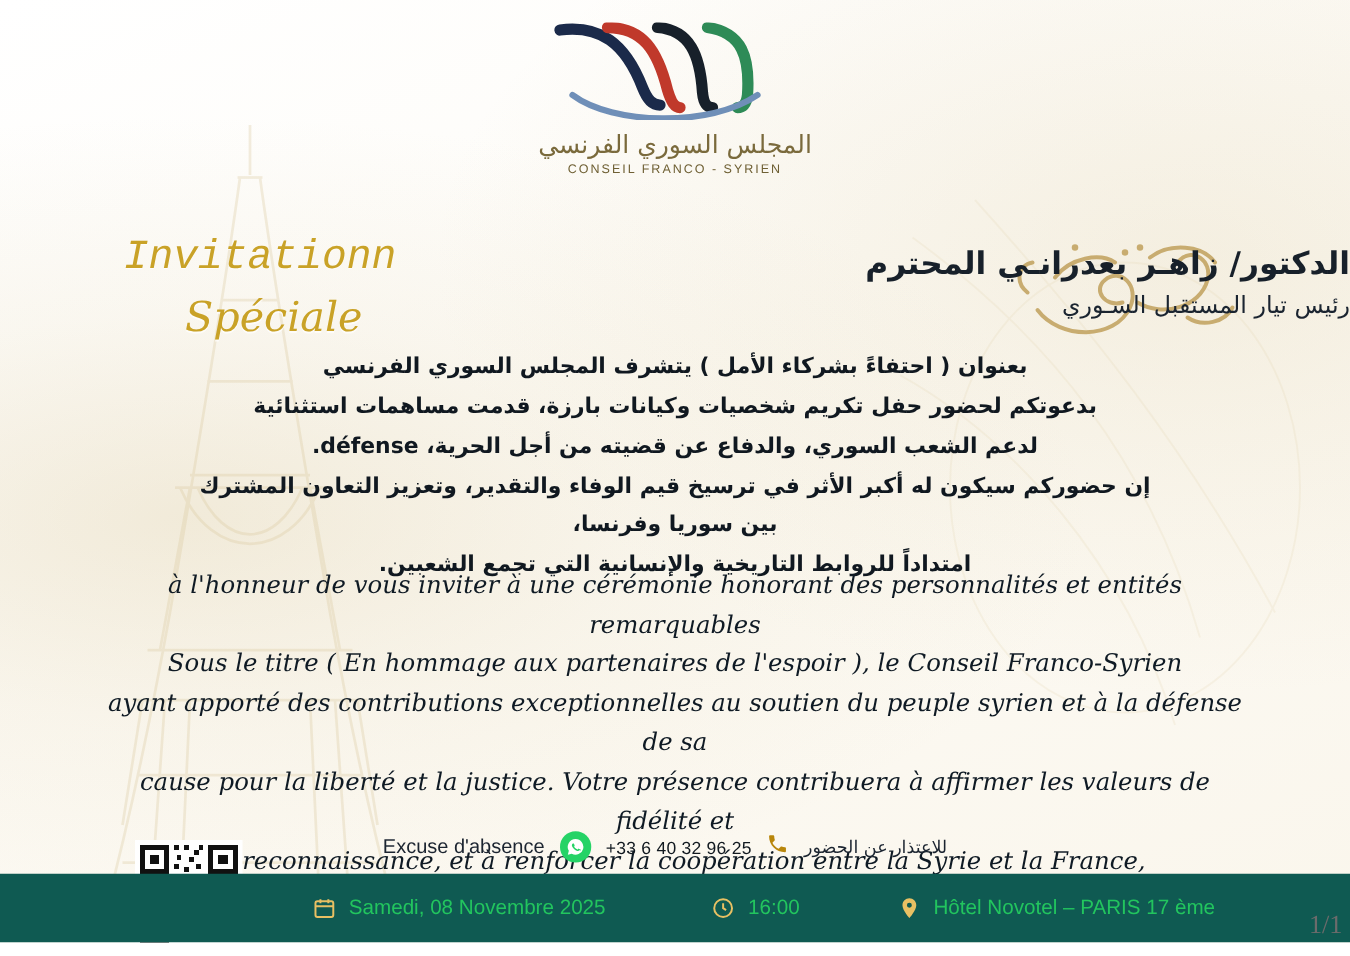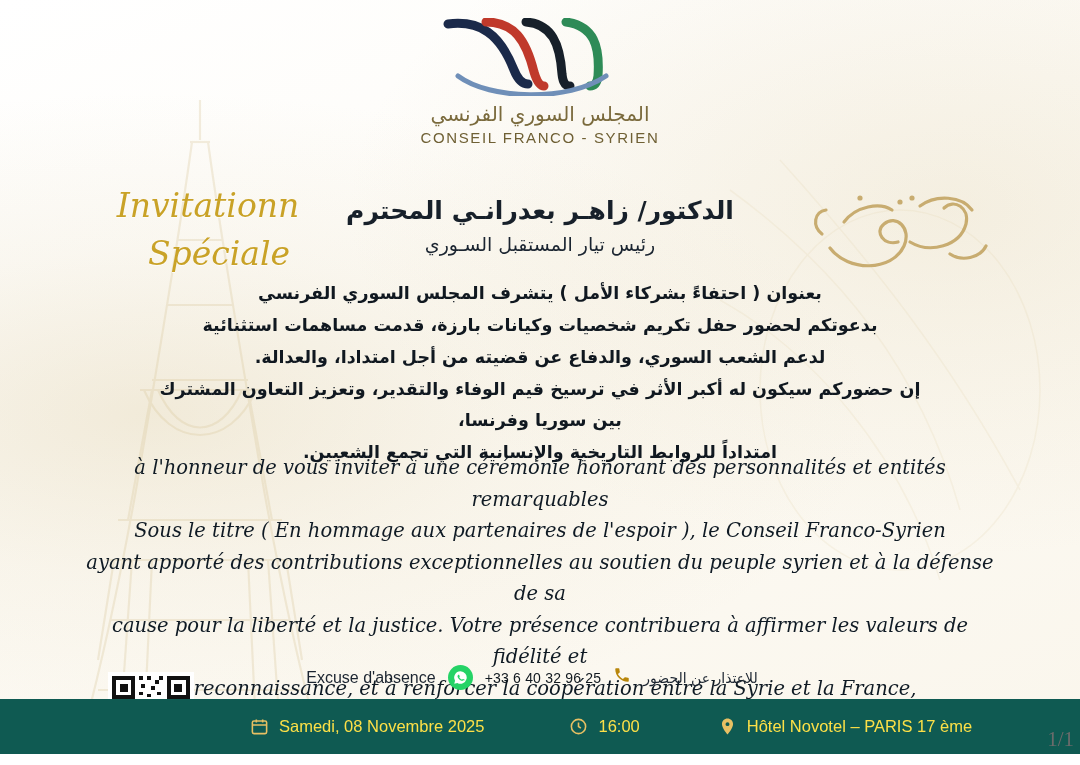--- a/index.html
+++ b/index.html
@@ -32,47 +32,47 @@
   .logo-wrap{position:absolute;left:0;right:0;top:18px;text-align:center;}
   .logo-mark{width:200px;height:78px;display:inline-block;}
   .logo-ar{
     margin-top:2px;
     font-size:20px;color:#7a6a3c;letter-spacing:1px;
     font-family:"DejaVu Sans",sans-serif;
     direction:rtl;
   }
   .logo-fr{
     margin-top:3px;
-    font-size:15px;color:#6f6034;letter-spacing:1.6px;
+    font-size:10px;color:#6f6034;letter-spacing:1.6px;
     font-family:"Liberation Sans",sans-serif;
   }
 
   
   .invit{
     position:absolute;left:58px;top:182px;width:300px;
     font-family:"DejaVu Serif",serif;
     font-style:italic;
     color:#c9a227;
     text-align:center;
     line-height:1.45;
     text-shadow:0 1px 0 rgba(255,255,255,.7);
   }
-  .invit .l1{font-size:33px;display:block;}
+  .invit .l1{font-size:33px;display:block;font-family:Liberation Mono, monospace;}
   .invit .l2{font-size:33px;display:block;margin-top:0;margin-left:22px;}
 
   
   .callig{
     position:absolute;right:80px;top:176px;width:200px;height:110px;
     color:#c6a96a;opacity:.95;
     font-family:"DejaVu Sans",sans-serif;
   }
 
   
   .ar-name{
-    position:absolute;left:0;right:0;top:196px;text-align:center;
+    position:absolute;left:0;right:0;top:196px;text-align:right;
     direction:rtl;
     font-family:"DejaVu Sans",sans-serif;
     color:#17202a;
   }
   .ar-name .n1{font-size:25px;font-weight:bold;letter-spacing:.5px;}
   .ar-name .n2{font-size:19px;margin-top:8px;font-weight:normal;color:#1a2430;}
 
   .ar-body{
     position:absolute;left:150px;right:150px;top:278px;
     direction:rtl;text-align:center;
@@ -113,21 +113,21 @@
   .qr{
     position:absolute;left:108px;top:672px;width:86px;height:86px;
     background:#fff;padding:2px;box-sizing:border-box;
   }
 
   
   .footer{
     position:absolute;left:0;bottom:0;width:1080px;height:55px;
     background:#0f5a52;
     display:flex;align-items:center;
-    color:#fde047;
+    color:#22c55e;
     font-size:16.5px;
   }
   .f-item{display:flex;align-items:center;gap:10px;}
   .f-date{margin-left:250px;}
   .f-time{margin-left:85px;}
   .f-place{margin-left:78px;}
   .f-ico{color:#e8c063;font-size:19px;display:inline-flex;}
   .pagenum{
     position:absolute;right:6px;bottom:2px;
     font-size:21px;color:#6b6b6b;font-family:"Liberation Serif",serif;
@@ -211,21 +211,21 @@
   </div>
 
   <div class="ar-name">
     <div class="n1">الدكتور/ زاهـر بعدرانـي   المحترم</div>
     <div class="n2">رئيس تيار المستقبل السـوري</div>
   </div>
 
   <div class="ar-body">
     <p>بعنوان ( احتفاءً بشركاء الأمل ) يتشرف المجلس السوري الفرنسي</p>
     <p>بدعوتكم لحضور حفل تكريم شخصيات وكيانات بارزة، قدمت مساهمات استثنائية</p>
-    <p>لدعم الشعب السوري، والدفاع عن قضيته من أجل امتدادا، والعدالة.</p>
+    <p>لدعم الشعب السوري، والدفاع عن قضيته من أجل الحرية، défense.</p>
     <p>إن حضوركم سيكون له أكبر الأثر في ترسيخ قيم الوفاء والتقدير، وتعزيز التعاون المشترك بين سوريا وفرنسا،</p>
     <p>امتداداً للروابط التاريخية والإنسانية التي تجمع الشعبين.</p>
   </div>
 
   <div class="fr-body">
     <p>à l'honneur de vous inviter à une cérémonie honorant des personnalités et entités remarquables</p>
     <p>Sous le titre ( En hommage aux partenaires de l'espoir ), le Conseil Franco-Syrien</p>
     <p>ayant apporté des contributions exceptionnelles au soutien du peuple syrien et à la défense de sa</p>
     <p>cause pour la liberté et la justice. Votre présence contribuera à affirmer les valeurs de fidélité et</p>
     <p>de reconnaissance, et à renforcer la coopération entre la Syrie et la France,</p>

